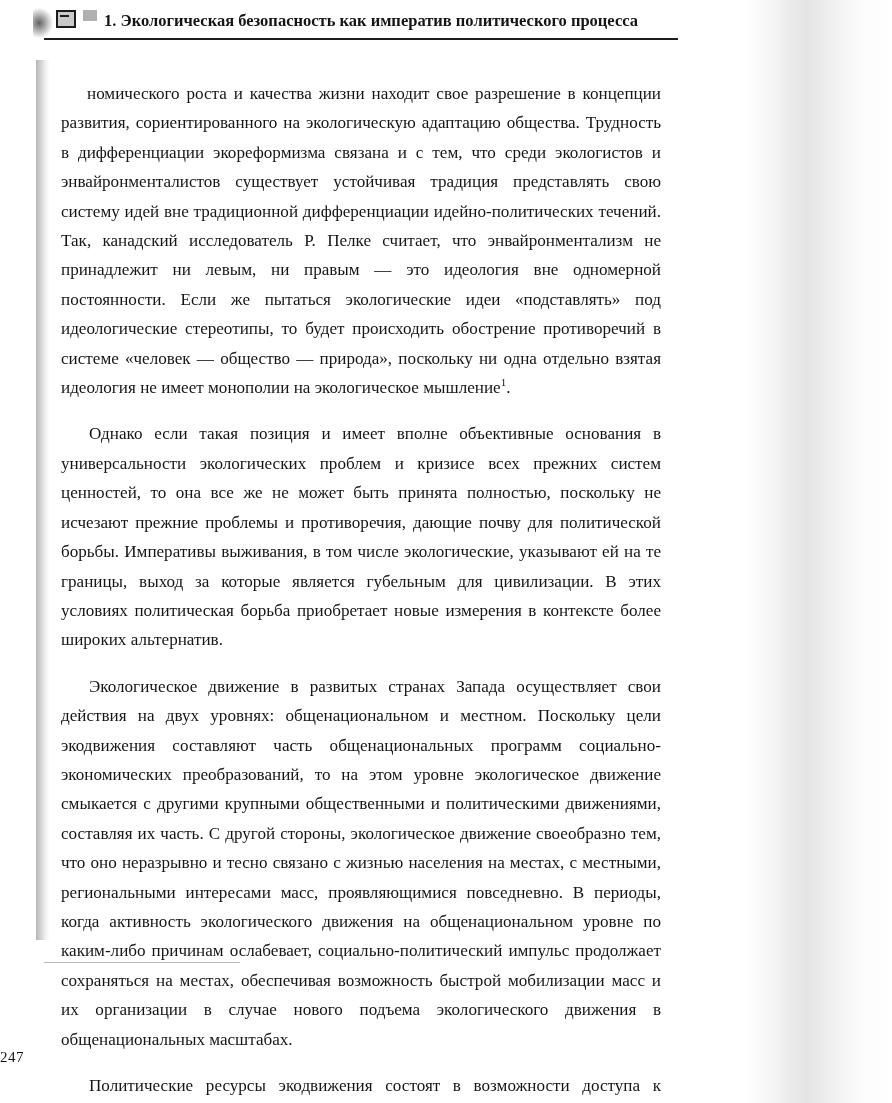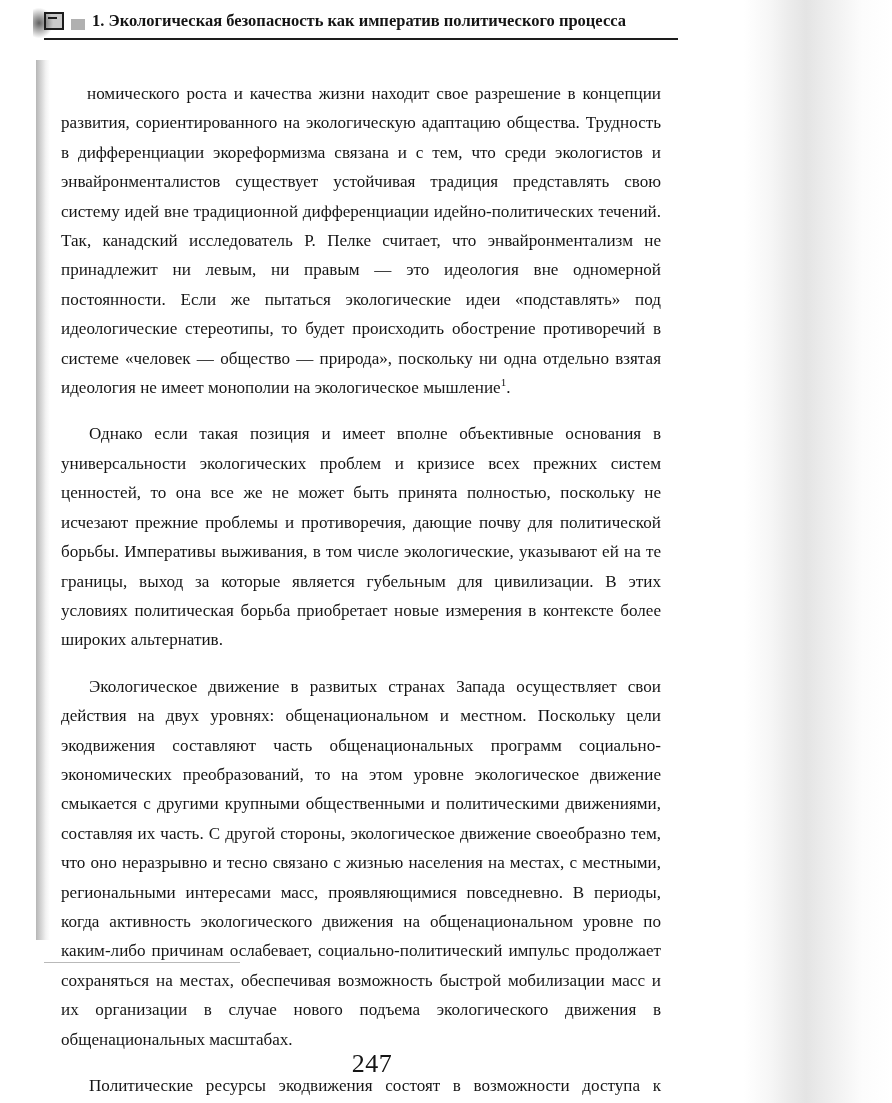--- a/index.html
+++ b/index.html
@@ -64,25 +64,26 @@
     padding: 0;
   }
 
   
   .running-head {
     position: absolute;
     left: 44px;
     top: 11px;
     width: 634px;
     display: flex;
-    align-items: flex-end;
+    align-items: flex-start;
     gap: 7px;
     font-size: 16.5px;
     font-weight: bold;
     white-space: nowrap;
+    padding-left: 12px;
   }
   .rh-marker {
     display: inline-block;
     border: 2px solid #1c1c1c;
     background: #c9c9c9;
     width: 16px;
     height: 14px;
     position: relative;
     top: -1px;
     flex: 0 0 auto;
@@ -187,22 +188,22 @@
     margin-right: 3px;
   }
   .footnote i { font-style: italic; }
 
   
   .folio {
     position: absolute;
     left: 0;
     top: 1049px;
     width: 744px;
-    text-align: center;
-    font-size: 26px;
+    text-align: left;
+    font-size: 15px;
     letter-spacing: .5px;
   }
 </style>
 </head>
 <body>
 
 <div class="page">
 
   <div class="margin-smudge"></div>
 

